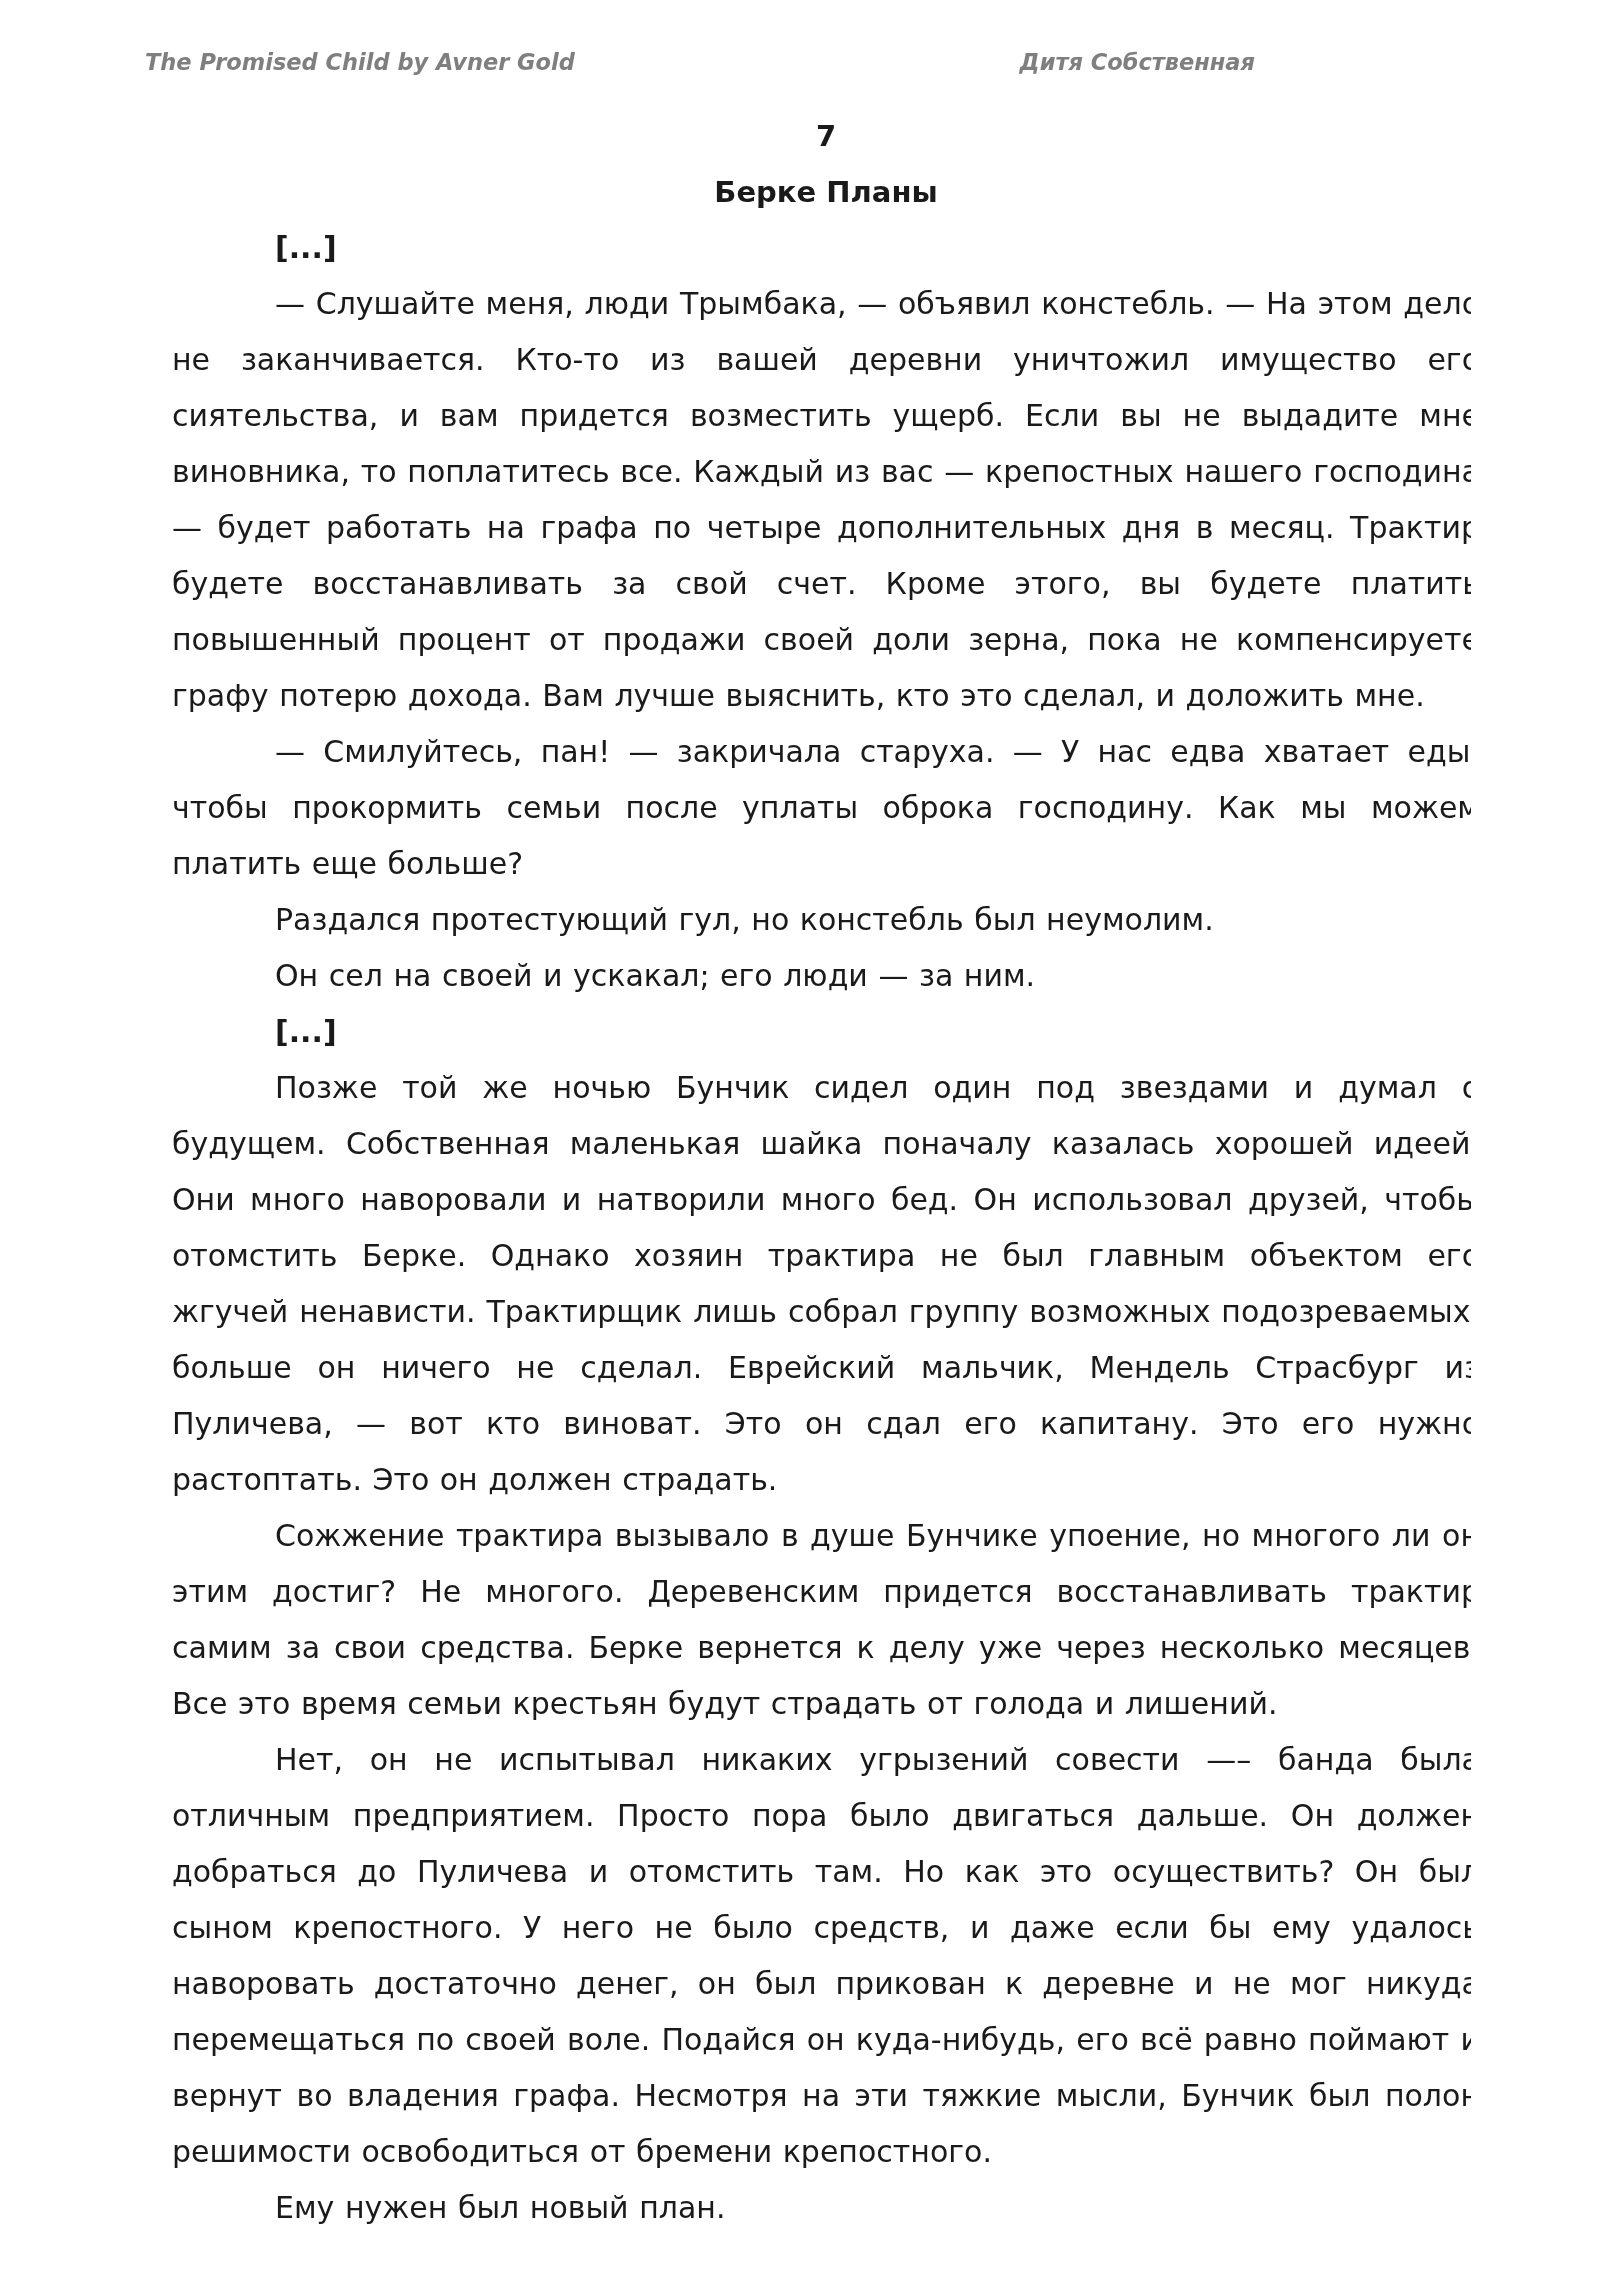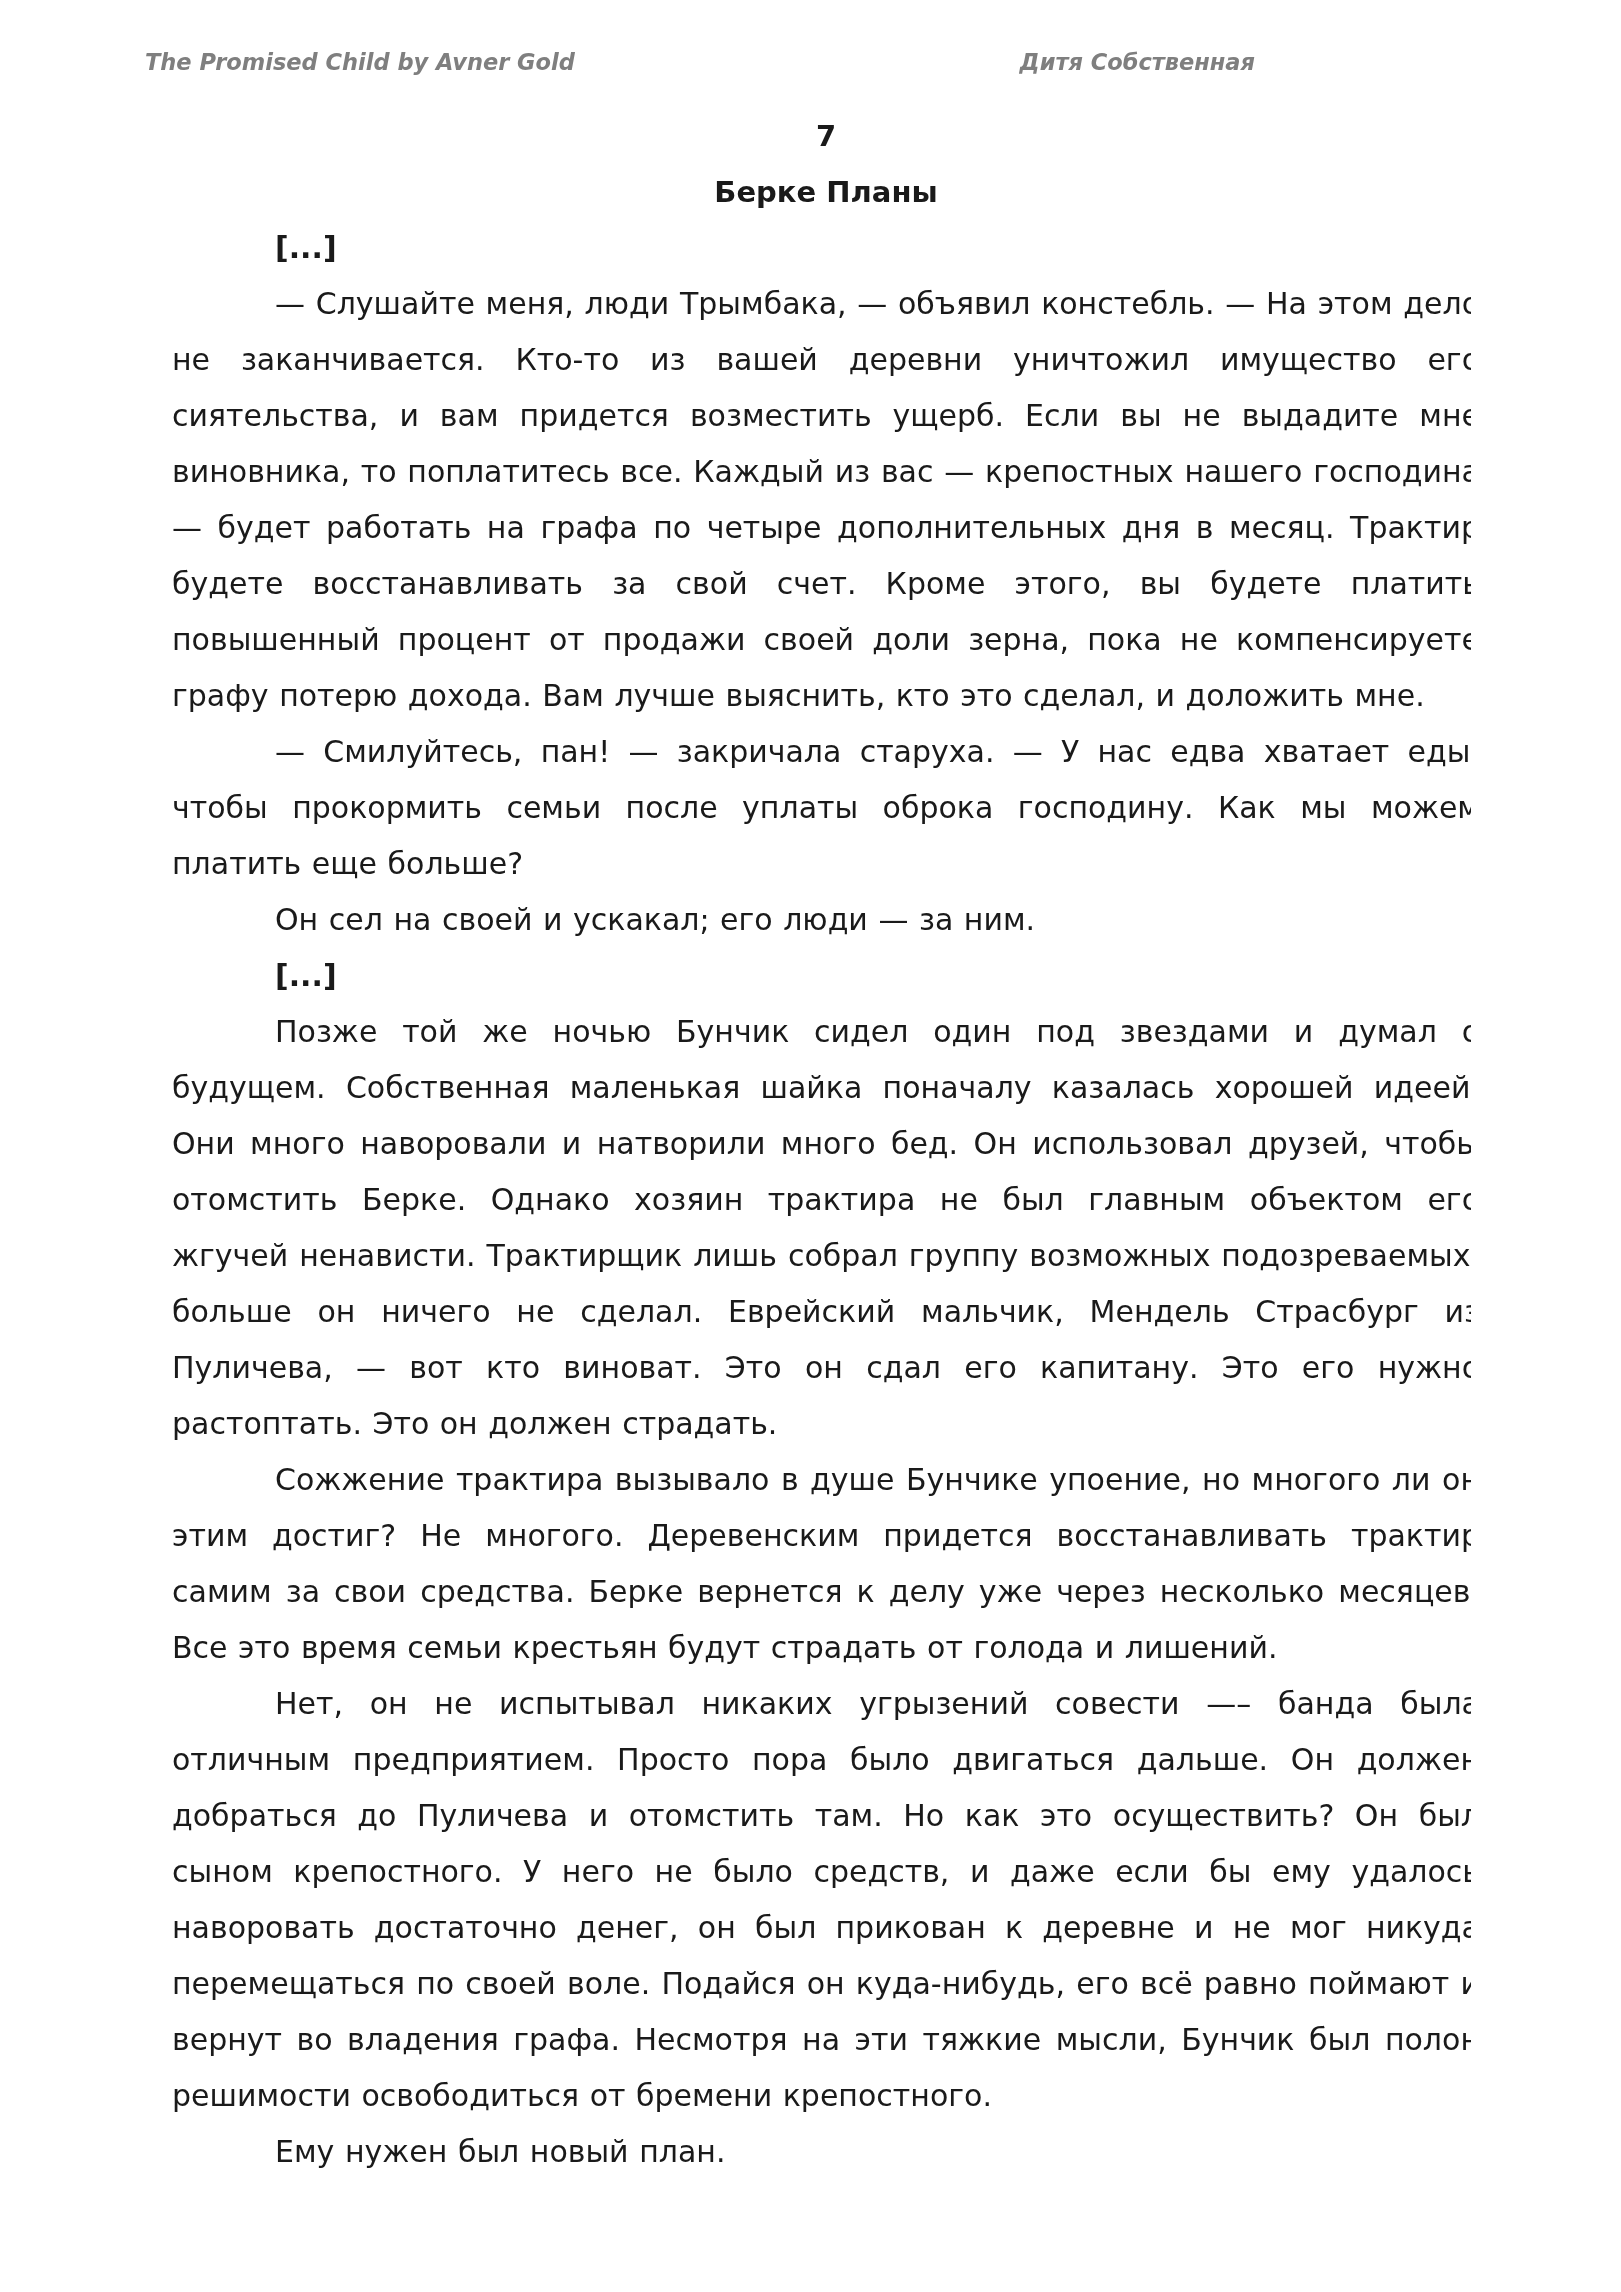--- a/index.html
+++ b/index.html
@@ -70,20 +70,21 @@
   <div class="content">
 
     <h1 class="chapter-number">7</h1>
 
     <h2 class="chapter-title">Берке Планы</h2>
 
     <div class="body-text">
       <p class="omission">[...]</p>
       <p>— Слушайте меня, люди Трымбака, — объявил констебль. — На этом дело не заканчивается. Кто-то из вашей деревни уничтожил имущество его сиятельства, и вам придется возместить ущерб. Если вы не выдадите мне виновника, то поплатитесь все. Каждый из вас — крепостных нашего господина — будет работать на графа по четыре дополнительных дня в месяц. Трактир будете восстанавливать за свой счет. Кроме этого, вы будете платить повышенный процент от продажи своей доли зерна, пока не компенсируете графу потерю дохода. Вам лучше выяснить, кто это сделал, и доложить мне.</p>
       <p>— Смилуйтесь, пан! — закричала старуха. — У нас едва хватает еды, чтобы прокормить семьи после уплаты оброка господину. Как мы можем платить еще больше?</p>
+      <p>Раздался протестующий гул, но констебль был неумолим.</p>
       <p>Он сел на своей и ускакал; его люди — за ним.</p>
       <p class="omission">[...]</p>
       <p>Позже той же ночью Бунчик сидел один под звездами и думал о будущем. Собственная маленькая шайка поначалу казалась хорошей идеей. Они много наворовали и натворили много бед. Он использовал друзей, чтобы отомстить Берке. Однако хозяин трактира не был главным объектом его жгучей ненависти. Трактирщик лишь собрал группу возможных подозреваемых, больше он ничего не сделал. Еврейский мальчик, Мендель Страсбург из Пуличева, — вот кто виноват. Это он сдал его капитану. Это его нужно растоптать. Это он должен страдать.</p>
       <p>Сожжение трактира вызывало в душе Бунчике упоение, но многого ли он этим достиг? Не многого. Деревенским придется восстанавливать трактир самим за свои средства. Берке вернется к делу уже через несколько месяцев. Все это время семьи крестьян будут страдать от голода и лишений.</p>
       <p>Нет, он не испытывал никаких угрызений совести —– банда была отличным предприятием. Просто пора было двигаться дальше. Он должен добраться до Пуличева и отомстить там. Но как это осуществить? Он был сыном крепостного. У него не было средств, и даже если бы ему удалось наворовать достаточно денег, он был прикован к деревне и не мог никуда перемещаться по своей воле. Подайся он куда-нибудь, его всё равно поймают и вернут во владения графа. Несмотря на эти тяжкие мысли, Бунчик был полон решимости освободиться от бремени крепостного.</p>
       <p>Ему нужен был новый план.</p>
     </div>
 
   </div>
 </div>

